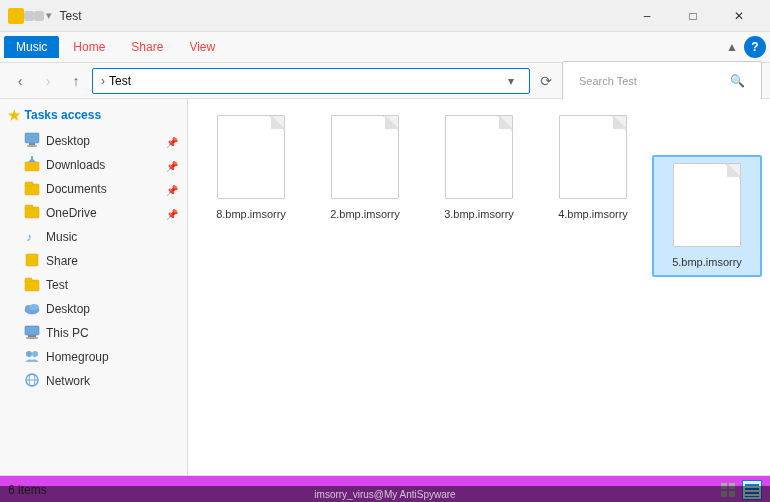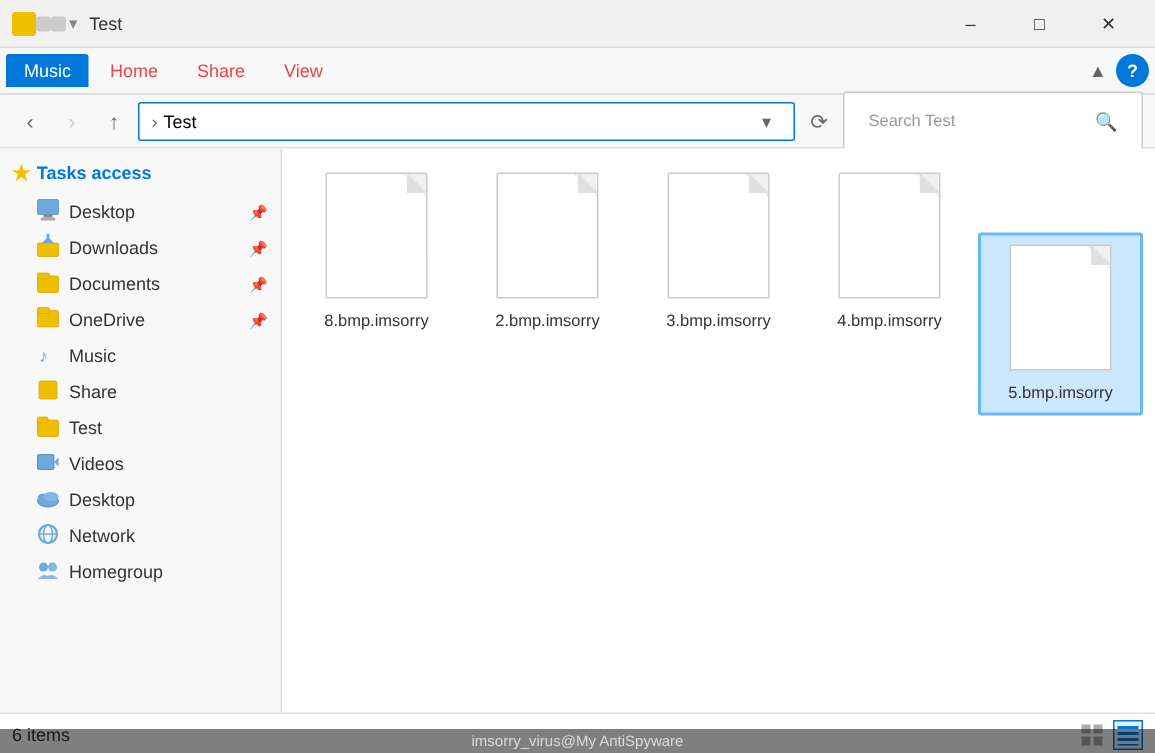--- a/index.html
+++ b/index.html
@@ -314,21 +314,21 @@
       font-size: 11px;
       color: #333;
       text-align: center;
       word-break: break-all;
       line-height: 1.3;
     }
 
     
     .status-bar {
       height: 28px;
-      background: #ffffff;
+      background: #d946ef;
       border-top: 1px solid #ddd;
       display: flex;
       align-items: center;
       padding: 0 8px;
       font-size: 12px;
       color: #333;
     }
     .status-bar-right {
       margin-left: auto;
       display: flex;
@@ -491,62 +491,63 @@
     <div class="sidebar-item">
       <div class="sidebar-item-icon">
         <svg width="16" height="16" viewBox="0 0 16 16">
           <rect x="1" y="4" width="14" height="11" rx="1" fill="#f0c000" stroke="#d4a800" stroke-width="0.5"></rect>
           <rect x="1" y="2" width="7" height="4" rx="1" fill="#f0c000" stroke="#d4a800" stroke-width="0.5"></rect>
         </svg>
       </div>
       <span>Test</span>
     </div>
 
-    <div class="sidebar-item">
-      <div class="sidebar-item-icon">
-        <svg width="16" height="16" viewBox="0 0 16 16">
-          <rect x="1" y="3" width="11" height="10" rx="1" fill="#6fa8dc" stroke="#4a7aaf" stroke-width="0.5"></rect>
-          <polygon points="12,8 15,5 15,11" fill="#6fa8dc"></polygon>
-        </svg>
-      </div>
-      <span>Videos</span>
-    </div>
 
     <div class="sidebar-item">
       <div class="sidebar-item-icon">
         <svg width="16" height="16" viewBox="0 0 16 16">
           <ellipse cx="8" cy="10" rx="7" ry="4" fill="#6fa8dc" stroke="#4a7aaf" stroke-width="0.5"></ellipse>
           <ellipse cx="5" cy="8" rx="4" ry="3" fill="#6fa8dc"></ellipse>
           <ellipse cx="10" cy="7" rx="5" ry="3" fill="#80b8e8"></ellipse>
         </svg>
       </div>
       <span>Desktop</span>
     </div>
 
+    <div class="sidebar-item">
+      <div class="sidebar-item-icon">
+        <svg width="16" height="16" viewBox="0 0 16 16">
+          <rect x="1" y="2" width="14" height="9" rx="1" fill="#6fa8dc" stroke="#4a7aaf" stroke-width="0.5"></rect>
+          <rect x="4" y="11" width="8" height="2" fill="#888"></rect>
+          <rect x="2" y="13" width="12" height="2" rx="1" fill="#aaa"></rect>
+        </svg>
+      </div>
+      <span>This PC</span>
+    </div>
+
+    <div class="sidebar-item">
+      <div class="sidebar-item-icon">
+        <svg width="16" height="16" viewBox="0 0 16 16">
+          <circle cx="5" cy="6" r="3" fill="#6fa8dc"></circle>
+          <circle cx="11" cy="6" r="3" fill="#80b8e8"></circle>
+          <path d="M1 14 Q5 10 8 12 Q11 10 15 14" fill="#6fa8dc" opacity="0.8"></path>
+        </svg>
+      </div>
+      <span>Homegroup</span>
+    </div>
 
     <div class="sidebar-item">
       <div class="sidebar-item-icon">
         <svg width="16" height="16" viewBox="0 0 16 16">
           <circle cx="8" cy="8" r="6" fill="none" stroke="#6fa8dc" stroke-width="1.5"></circle>
           <ellipse cx="8" cy="8" rx="3" ry="6" fill="none" stroke="#6fa8dc" stroke-width="1"></ellipse>
           <line x1="2" y1="8" x2="14" y2="8" stroke="#6fa8dc" stroke-width="1"></line>
         </svg>
       </div>
       <span>Network</span>
-    </div>
-
-    <div class="sidebar-item">
-      <div class="sidebar-item-icon">
-        <svg width="16" height="16" viewBox="0 0 16 16">
-          <circle cx="5" cy="6" r="3" fill="#6fa8dc"></circle>
-          <circle cx="11" cy="6" r="3" fill="#80b8e8"></circle>
-          <path d="M1 14 Q5 10 8 12 Q11 10 15 14" fill="#6fa8dc" opacity="0.8"></path>
-        </svg>
-      </div>
-      <span>Homegroup</span>
     </div>
   </div>
 
   <div class="file-area">
 
     <div class="file-item">
       <div class="file-icon">
         <div class="file-page"></div>
         <div class="file-page-folded"></div>
       </div>

